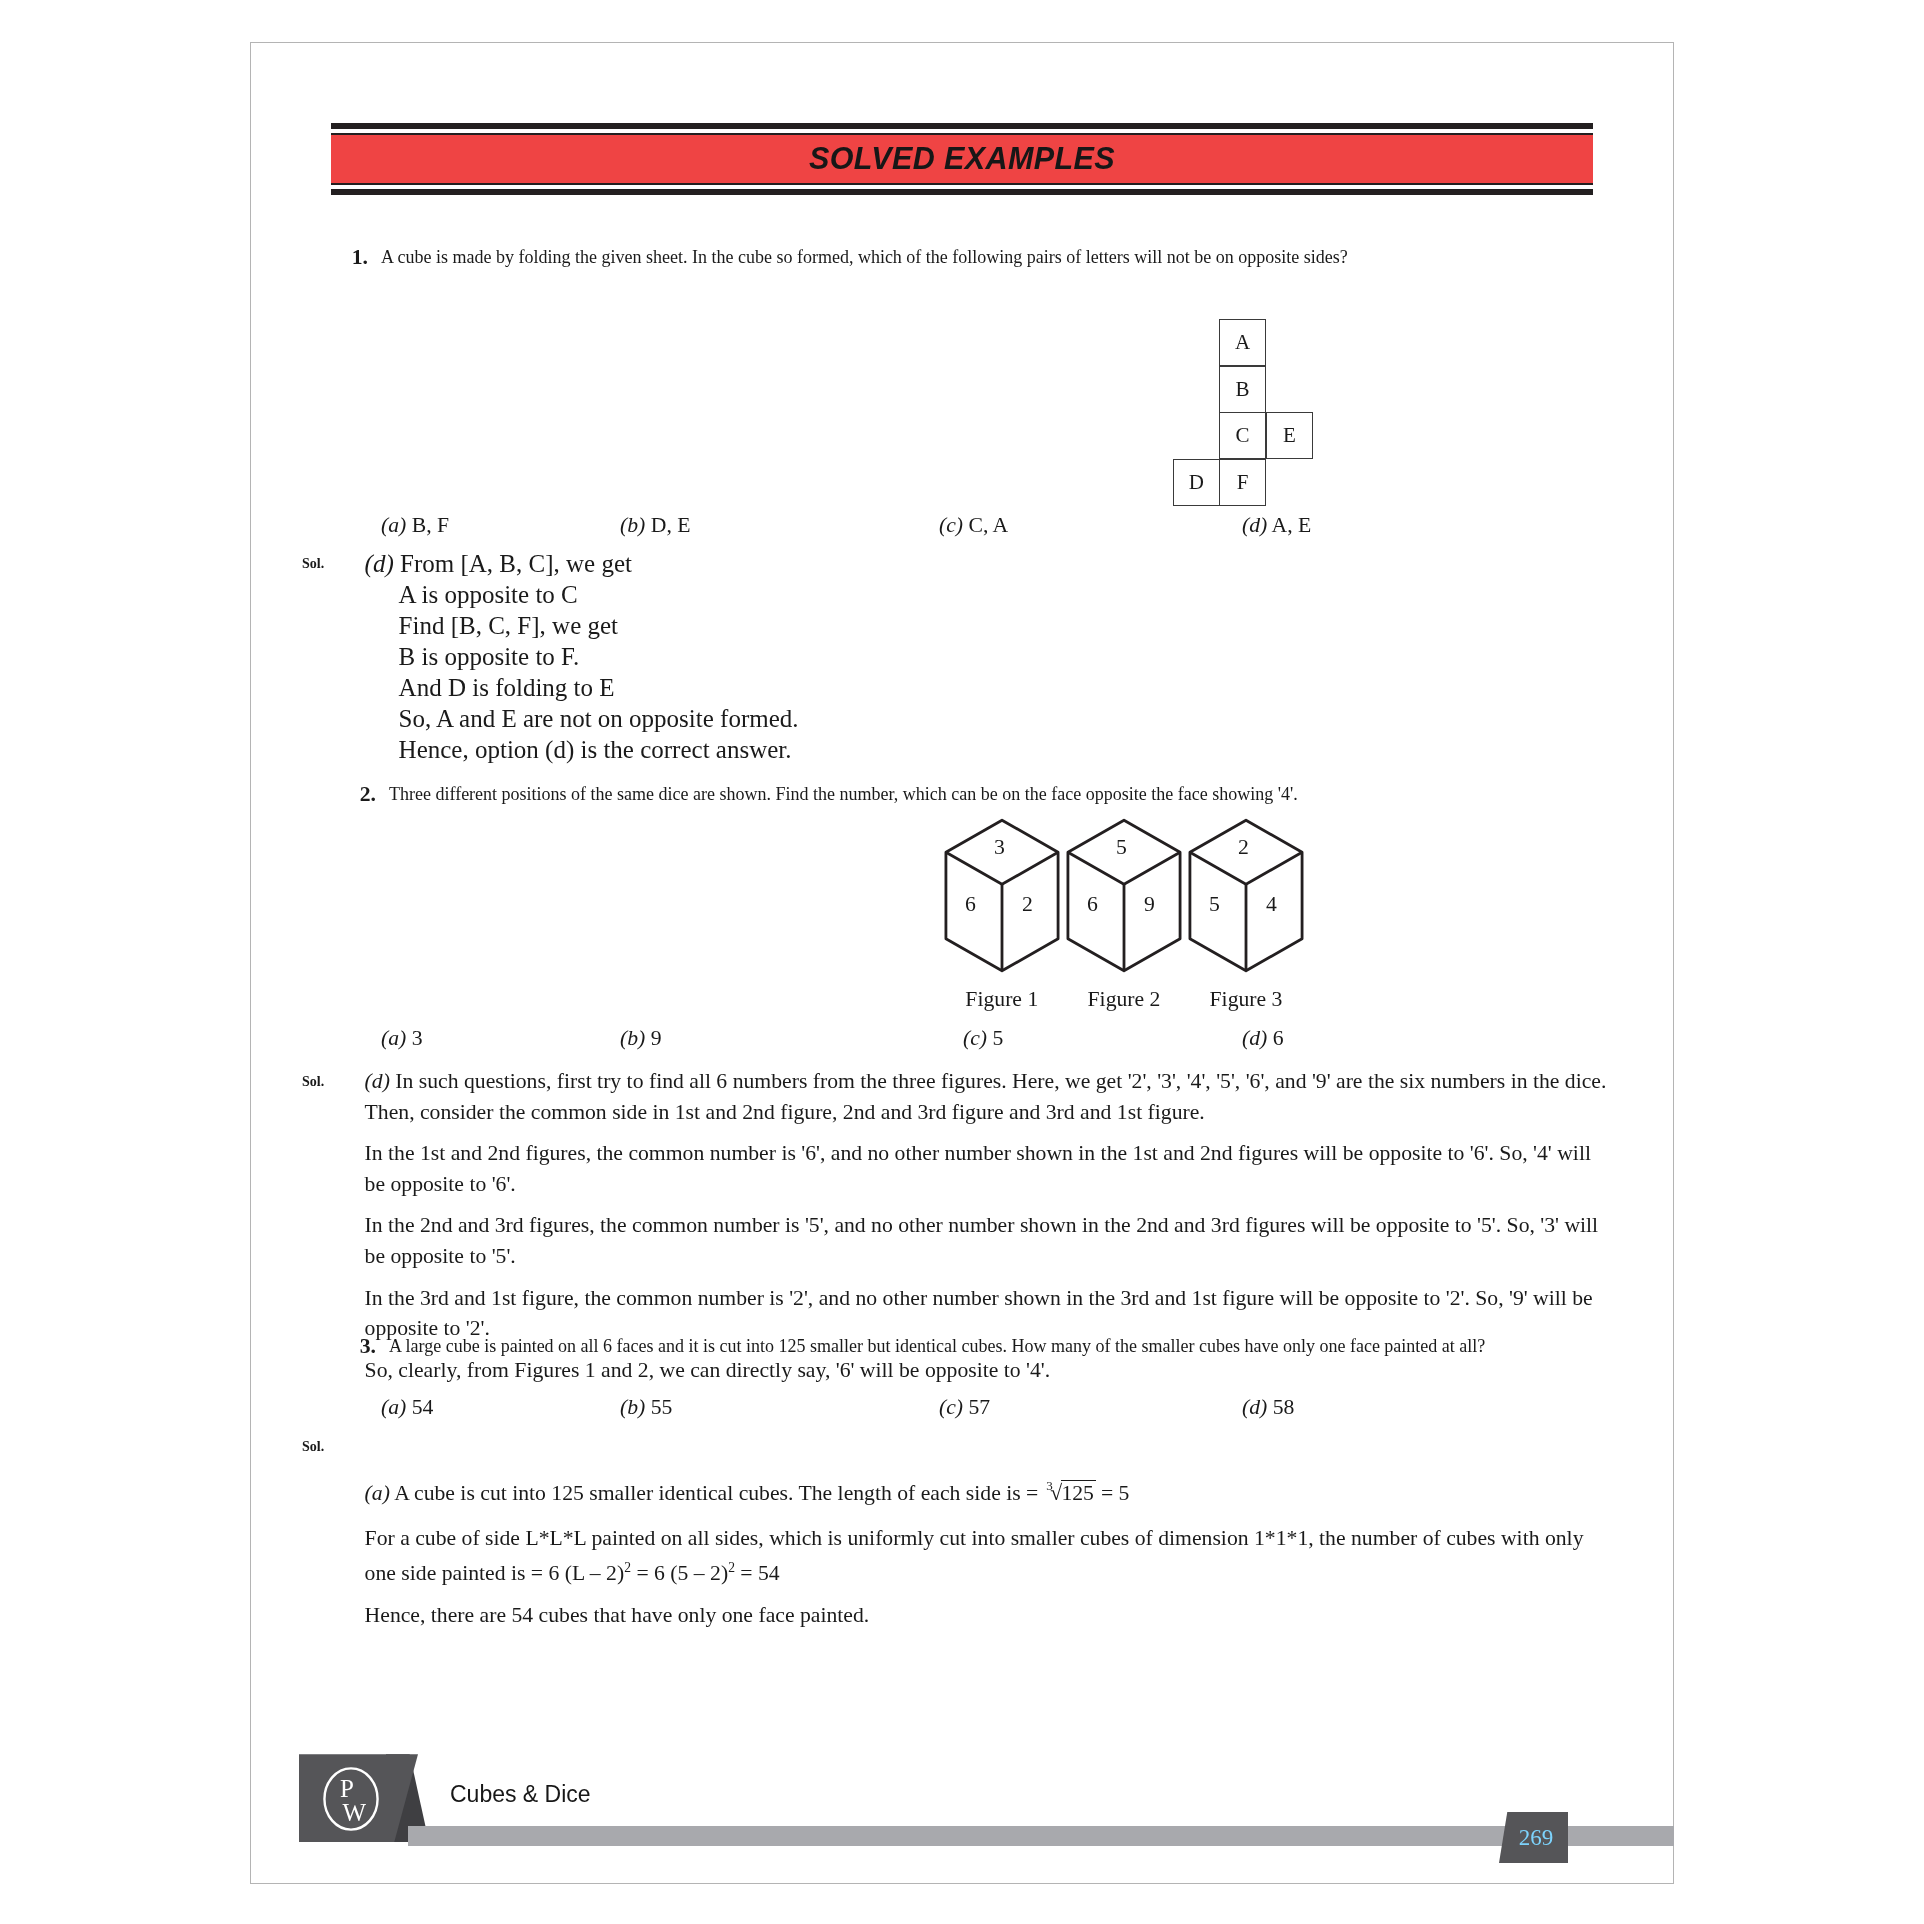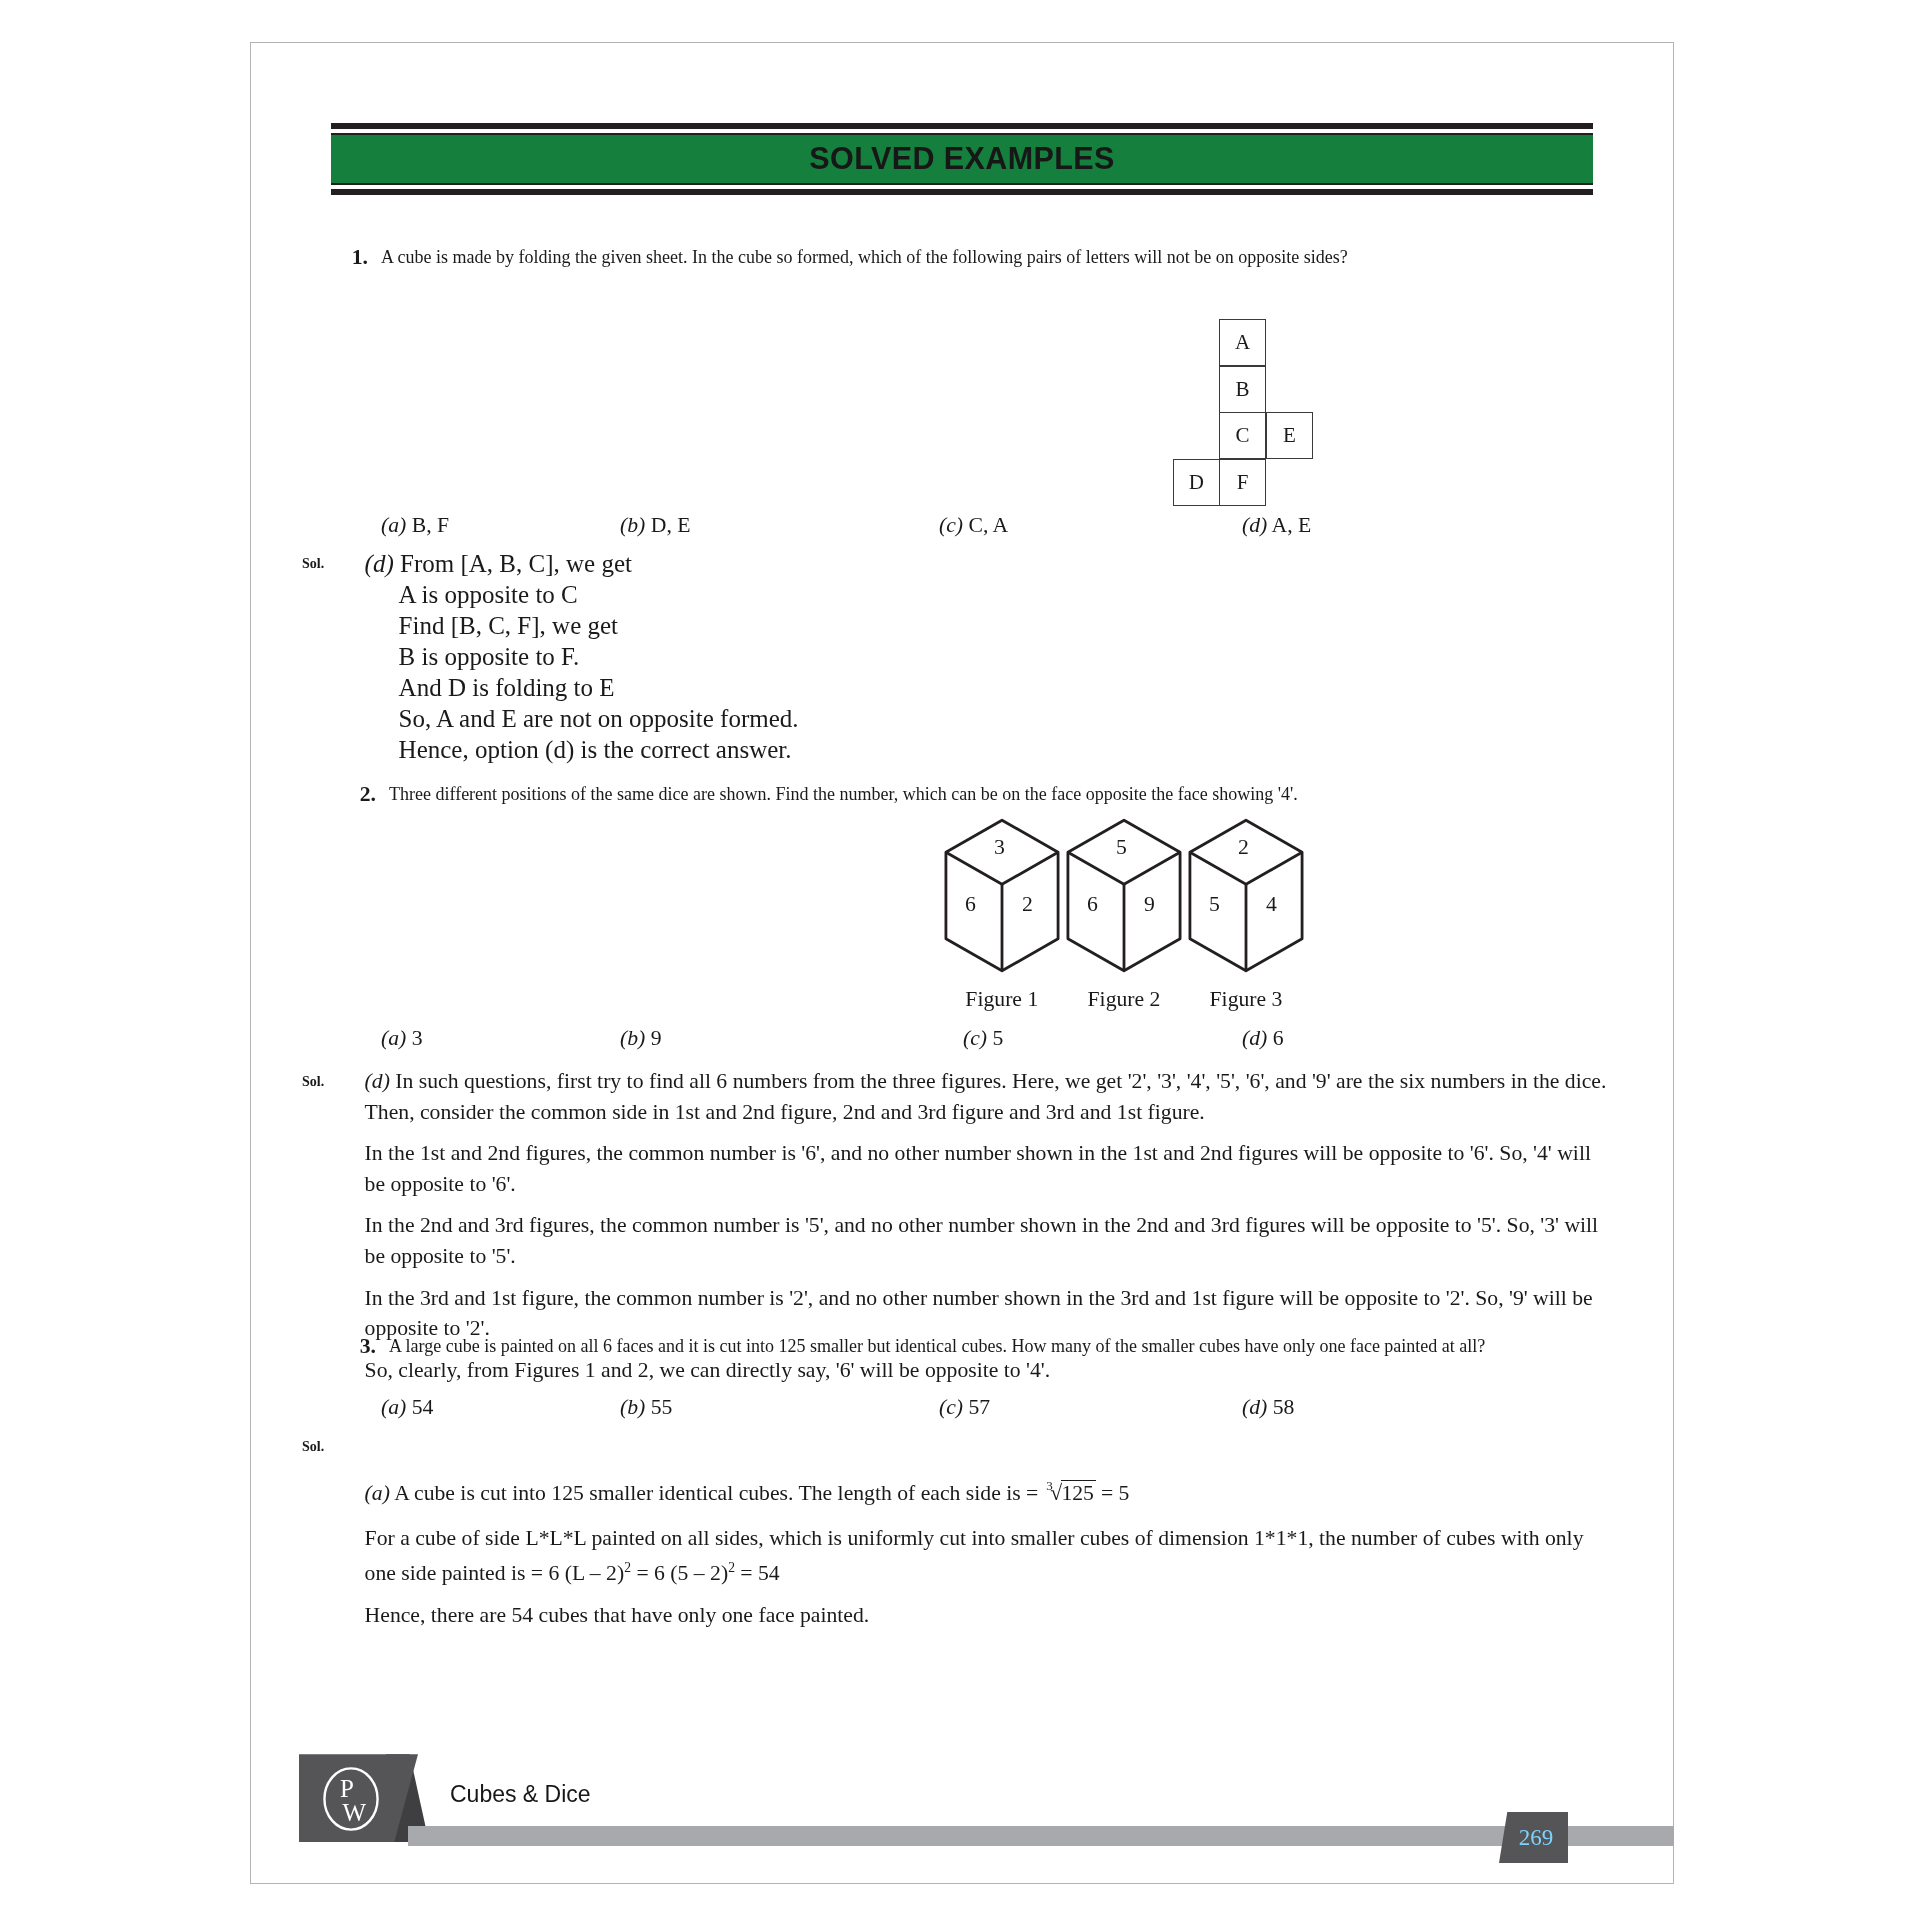--- a/index.html
+++ b/index.html
@@ -46,25 +46,26 @@
   .rule-thick {
     height: 6.4px;
     background: #231f20;
   }
   .rule-thin {
     height: 2.4px;
     background: #231f20;
   }
   .rule-gap { height: 3.2px; background: #ffffff; }
   .banner-band {
-    background: #15803d;
+    background: #ef4444;
     height: 48px;
     display: flex;
     align-items: center;
     justify-content: center;
+    font-style: italic;
   }
   .banner-title {
     font-family: "Liberation Sans", "DejaVu Sans", sans-serif;
     font-weight: bold;
     font-size: 30.5px;
     letter-spacing: 0.4px;
     color: #171717;
   }
 
   

